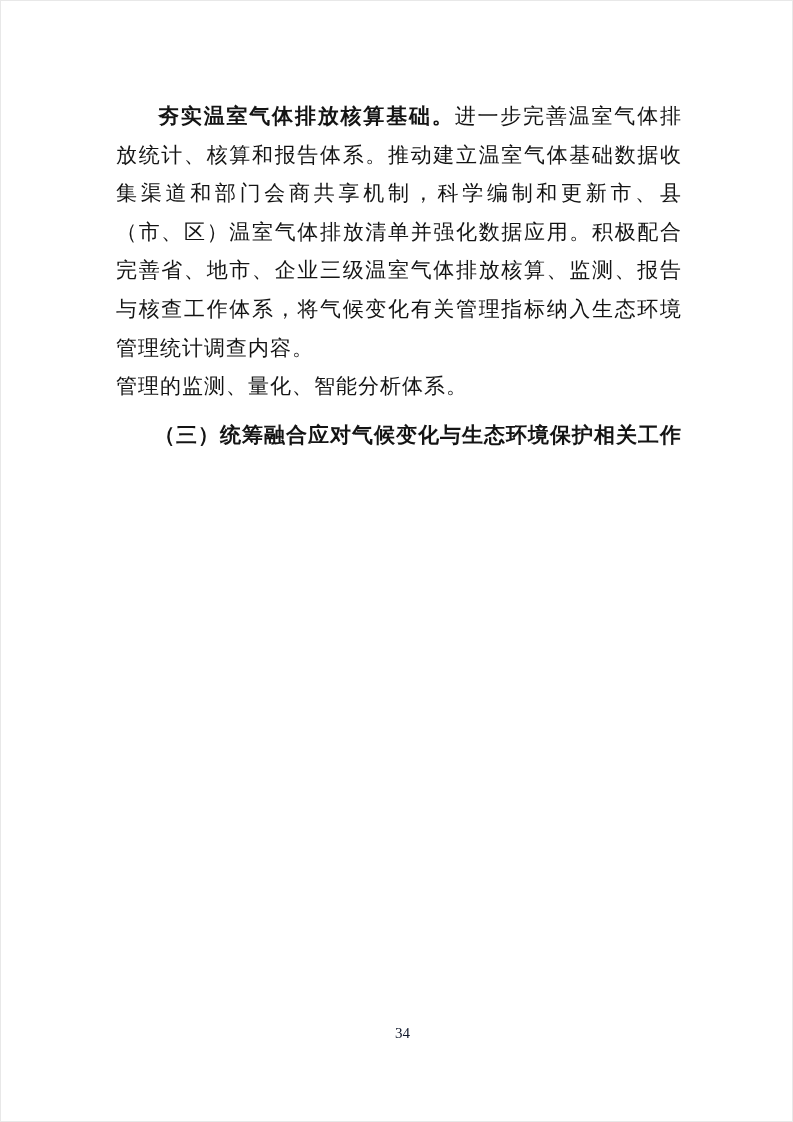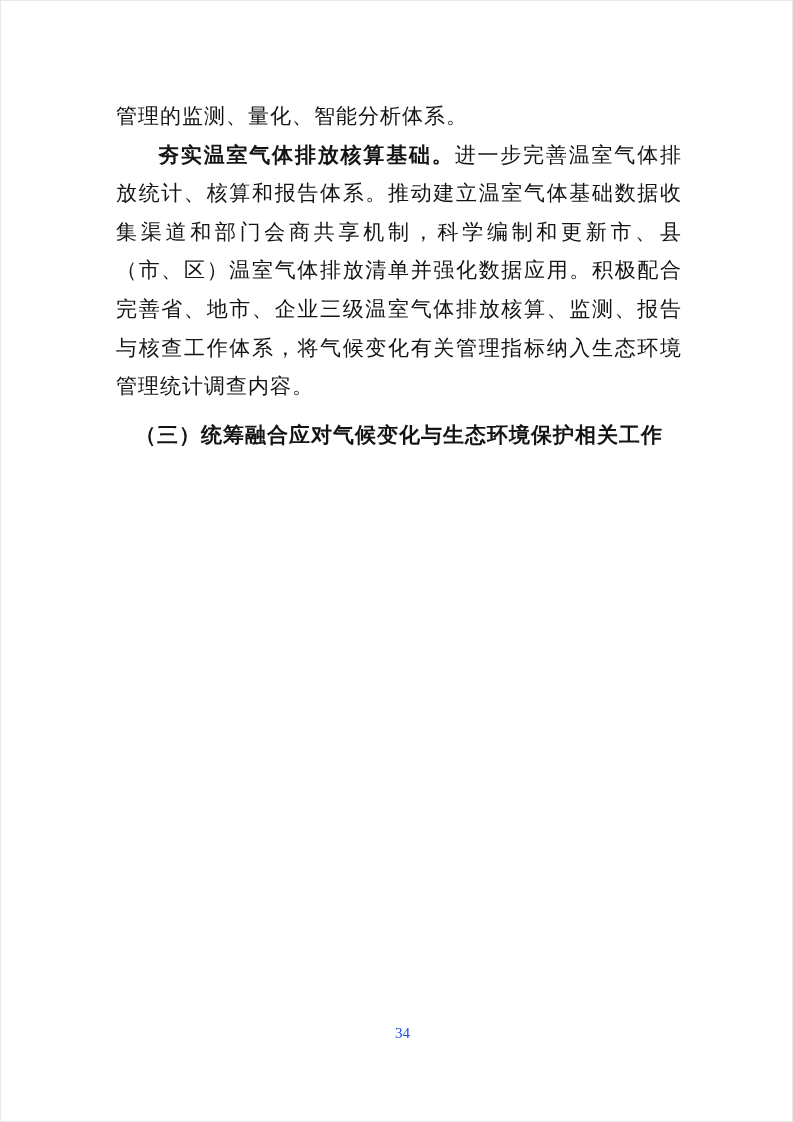--- a/index.html
+++ b/index.html
@@ -38,42 +38,42 @@
   }
   .para .lead {
     font-weight: bold;
   }
   .section-heading {
     margin: 10px 0 7px 0;
     font-size: 21px;
     line-height: 38.6px;
     letter-spacing: 1px;
     font-weight: bold;
-    text-align: center;
+    text-align: right;
   }
   .page-number {
     position: absolute;
     top: 1022px;
     left: 12px;
     right: 0;
     text-align: center;
     font-size: 15px;
     line-height: 20px;
-    color: #1d4ed8;
+    color: #0f172a;
   }
 </style>
 </head>
 <body>
 
 <div class="page">
   <div class="content">
 
+    <p class="para"><span class="lead">夯实温室气体排放核算基础。</span><span>进一步完善温室气体排放统计、核算和报告体系。推动建立温室气体基础数据收集渠道和部门会商共享机制，科学编制和更新市、县（市、区）温室气体排放清单并强化数据应用。积极配合完善省、地市、企业三级温室气体排放核算、监测、报告与核查工作体系，将气候变化有关管理指标纳入生态环境管理统计调查内容。</span></p>
+
     <p class="para no-indent"><span class="lead"></span><span>管理的监测、量化、智能分析体系。</span></p>
-
-    <p class="para"><span class="lead">夯实温室气体排放核算基础。</span><span>进一步完善温室气体排放统计、核算和报告体系。推动建立温室气体基础数据收集渠道和部门会商共享机制，科学编制和更新市、县（市、区）温室气体排放清单并强化数据应用。积极配合完善省、地市、企业三级温室气体排放核算、监测、报告与核查工作体系，将气候变化有关管理指标纳入生态环境管理统计调查内容。</span></p>
 
     <h3 class="section-heading">（三）统筹融合应对气候变化与生态环境保护相关工作</h3>
 
 
 
   </div>
 
   <div class="page-number">34</div>
 </div>
 

